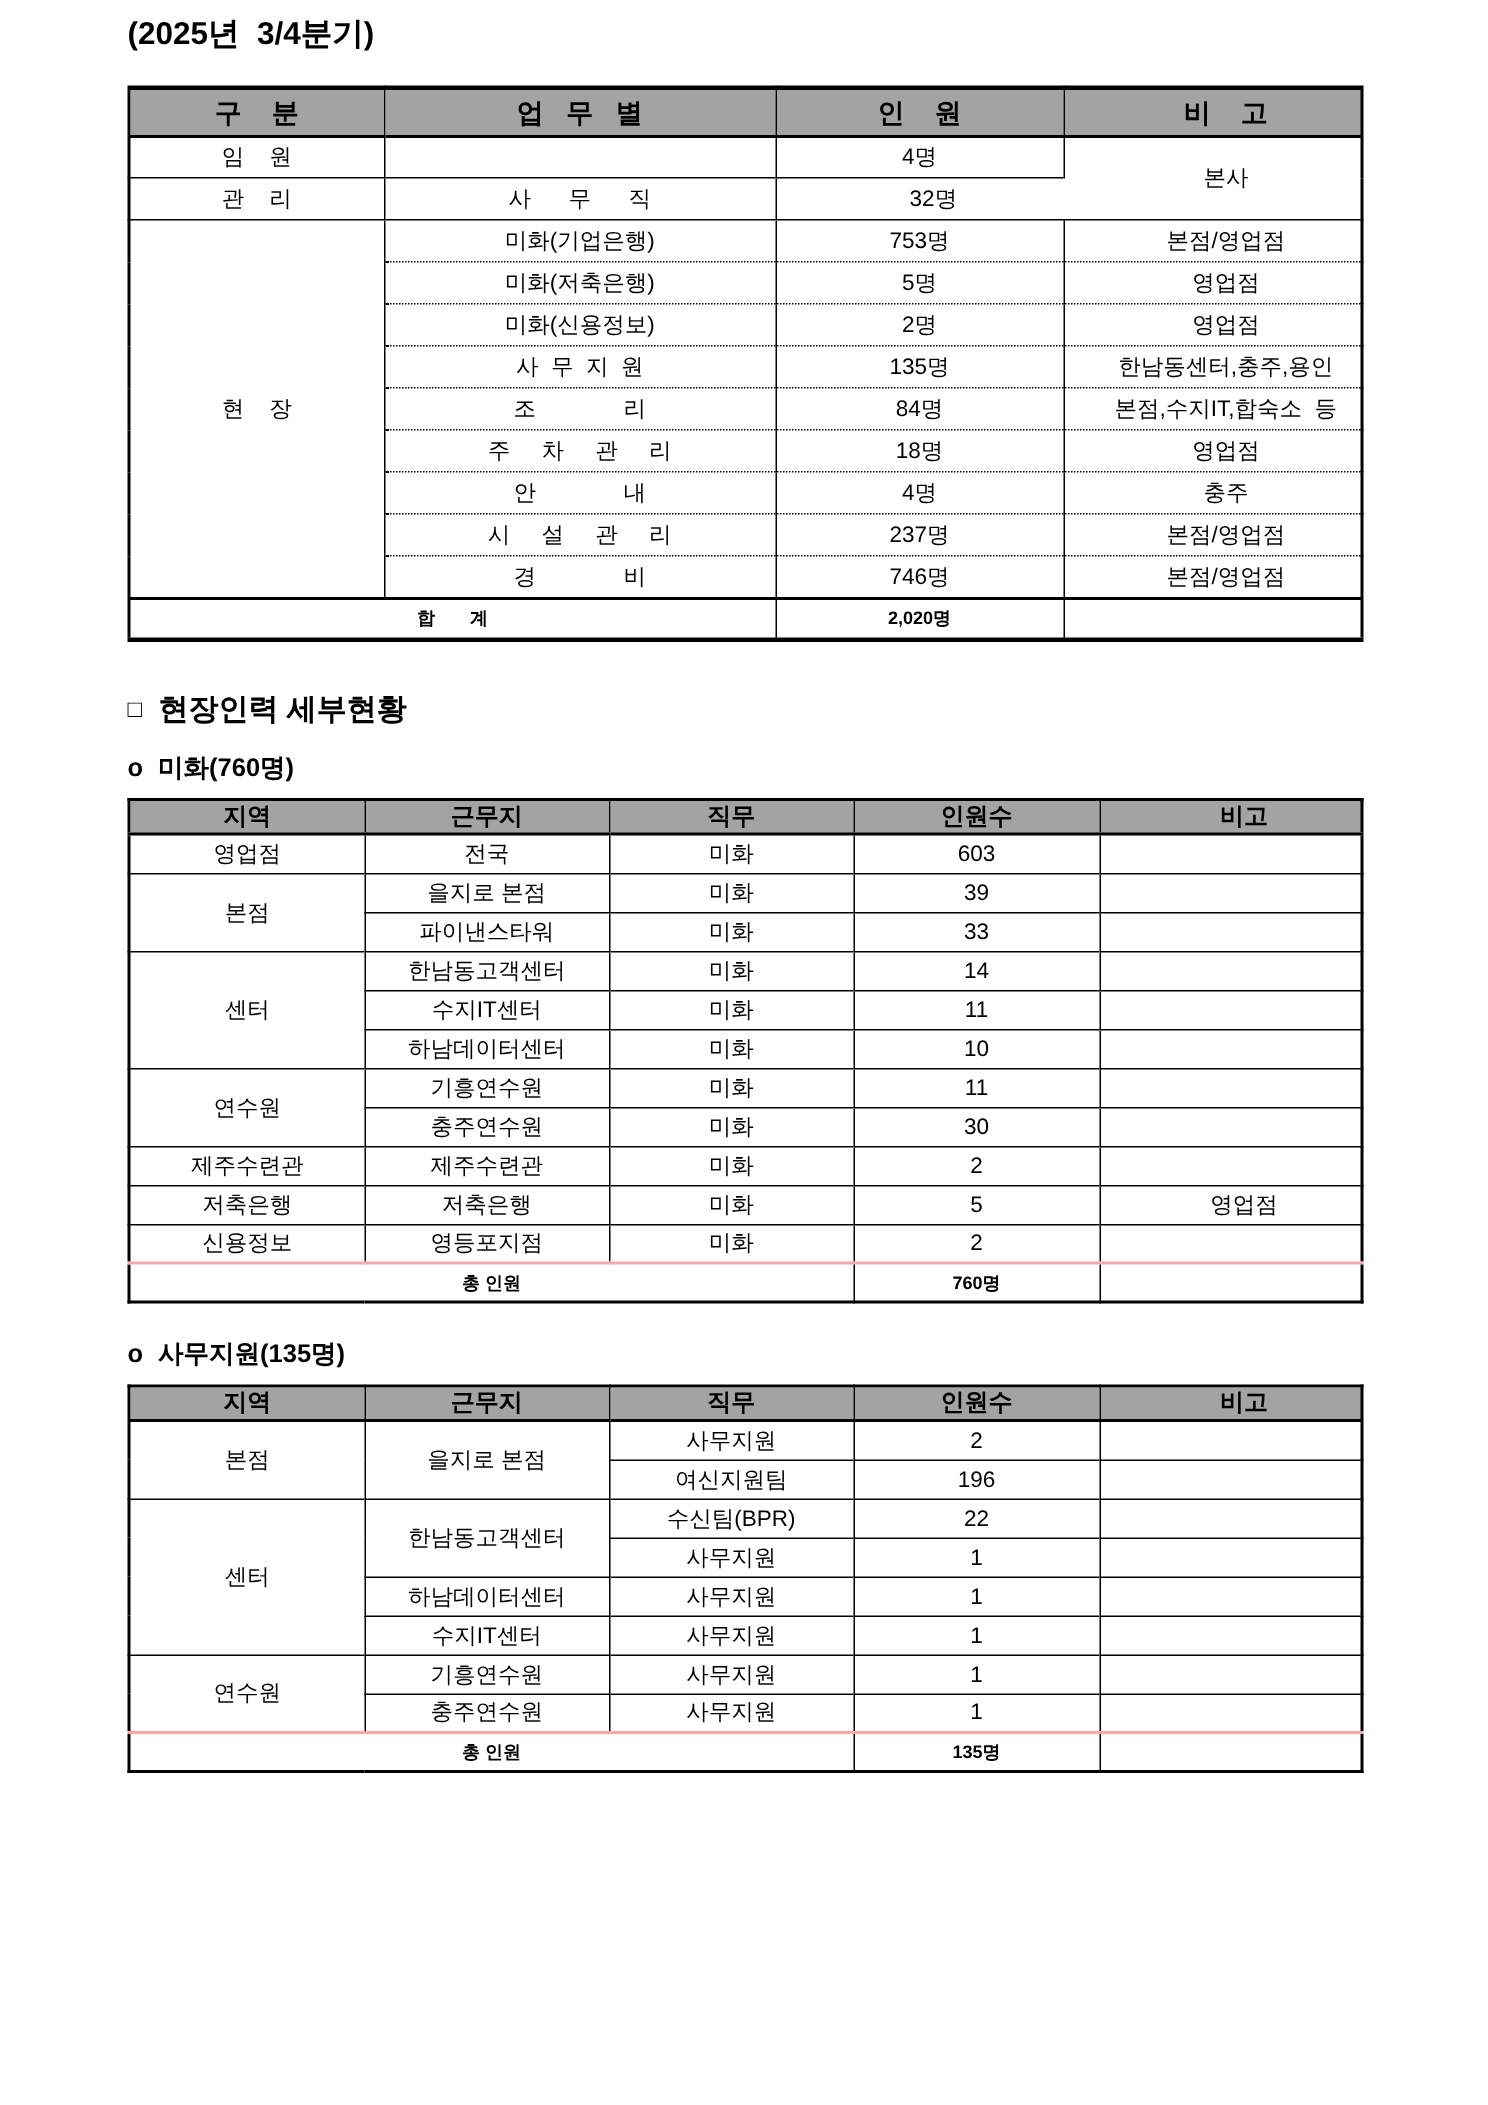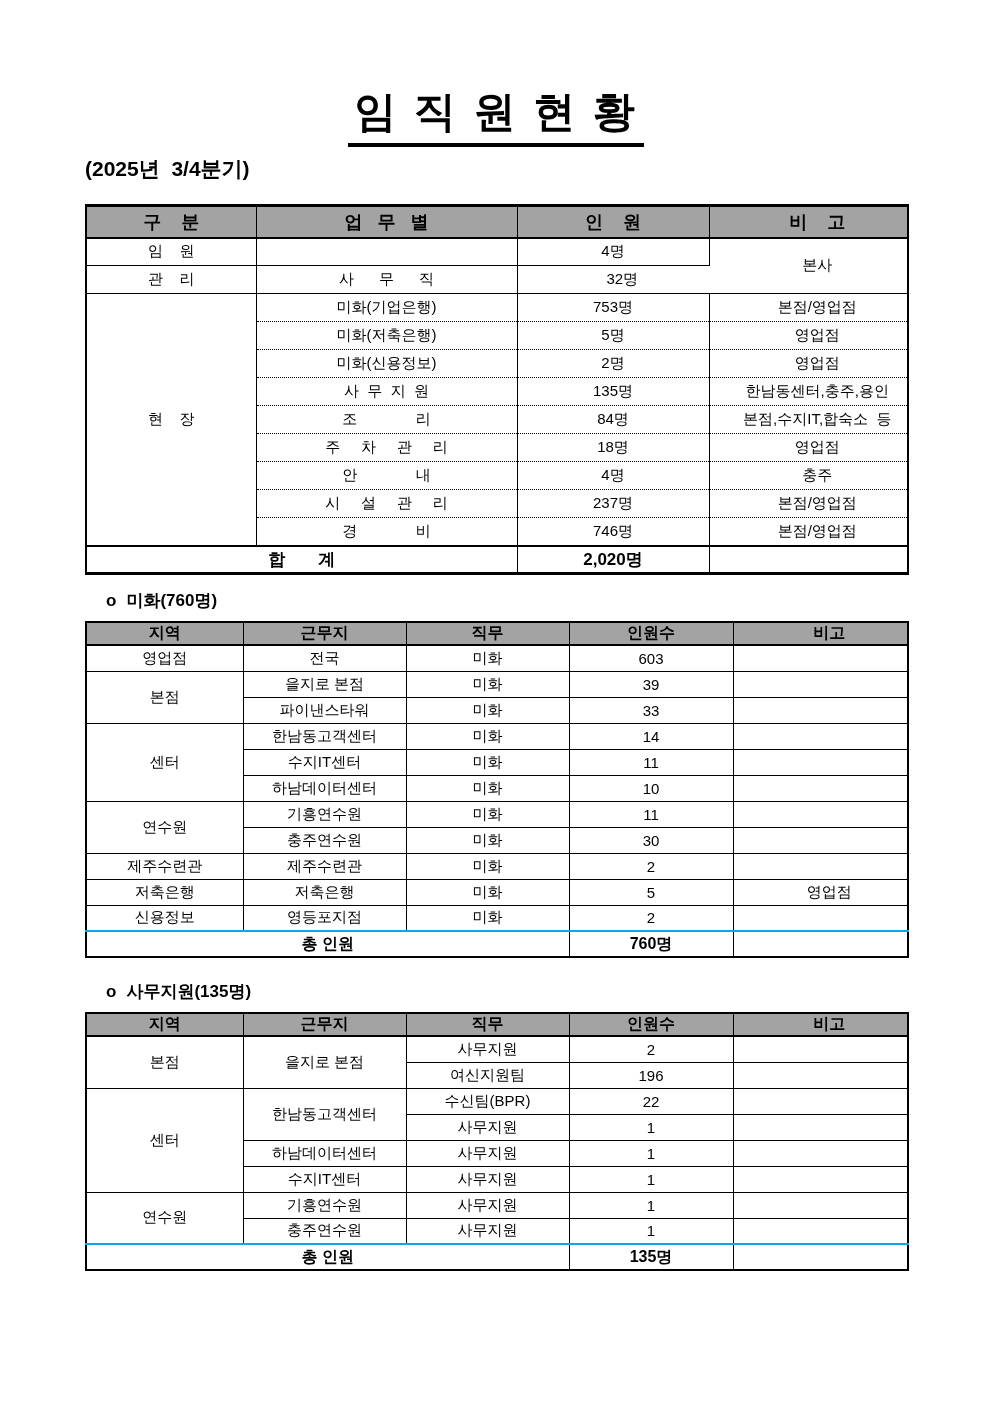--- a/index.html
+++ b/index.html
@@ -28,45 +28,42 @@
   }
   th:last-child, td:last-child { border-right:none;padding-left:18px; }
   th { background:#a3a3a3; font-weight:bold; }
 
   
   .t1 { margin-top:21px; border:2px solid #000; border-top-width:3px; border-bottom-width:3px; }
   .t1 th { font-size:18px; height:32px; border-bottom:2px solid #000; }
   .t1 td { font-size:15px; height:28px; }
   .t1 tr.solid td { border-top:1px solid #000;margin-top:10px; }
   .t1 tr.dot td   { border-top:1px dotted #000; }
-  .t1 tr.tot td   { border-top:2px solid #000; font-weight:bold; font-size:17px; }
+  .t1 tr.tot td   { border-top:2px solid #000; font-weight:bold; font-size:12px; }
 
   
   .dt { border:2px solid #000; margin-top:9px; }
   .dt th { font-size:16px; height:15px; border-bottom:2px solid #000; }
   .dt td { font-size:15px; height:26px; }
   .dt tr.in td { border-top:1px solid #000; }
   .dt tr.gb td { border-top:1.5px solid #000; }
-  .dt tr.tot td { border-top:2px solid #0ea5e9; font-weight:bold; font-size:16px; }
+  .dt tr.tot td { border-top:2px solid #fca5a5; font-weight:bold; font-size:12px; }
 
   .sec-heading { margin-top:31px; font-size:20px; font-weight:bold; }
   .sec-heading .marker { display:inline-block; margin-right:11px; transform:translateY(-1px); font-size:16px; }
-  .sub-heading { margin-left:21px; font-size:17px; font-weight:bold; }
+  .sub-heading { font-size:17px; font-weight:bold; }
   .sub-heading .marker { margin-right:10px; }
   .sub-mihwa { margin-top:14px; }
   .sub-samu  { margin-top:22px; }
 </style>
 </head>
 <body>
 
 <div class="page">
 
-  <div class="title-wrap">
-    <span class="title-text">임 직 원 현 황</span>
-  </div>
   <div class="subtitle">(2025년  3/4분기)</div>
 
   <table class="t1">
     <colgroup>
         <col style="width:170px">
         <col style="width:261px">
         <col style="width:192px">
         <col style="width:199px">
       </colgroup>
     <tbody>
@@ -134,20 +131,23 @@
       <td>본점/영업점</td>
     </tr>
     <tr class="tot">
       <td colspan="2">합       계</td>
       <td>2,020명</td>
       <td></td>
     </tr>
     </tbody>
   </table>
 
+  <div class="sec-heading">
+    <span class="marker">□</span><span>현장인력 세부현황</span>
+  </div>
 
   <div class="sub-heading sub-mihwa">
     <span class="marker">o</span><span>미화(760명)</span>
   </div>
 
   <table class="dt">
     <colgroup>
         <col style="width:157px">
         <col style="width:163px">
         <col style="width:163px">

